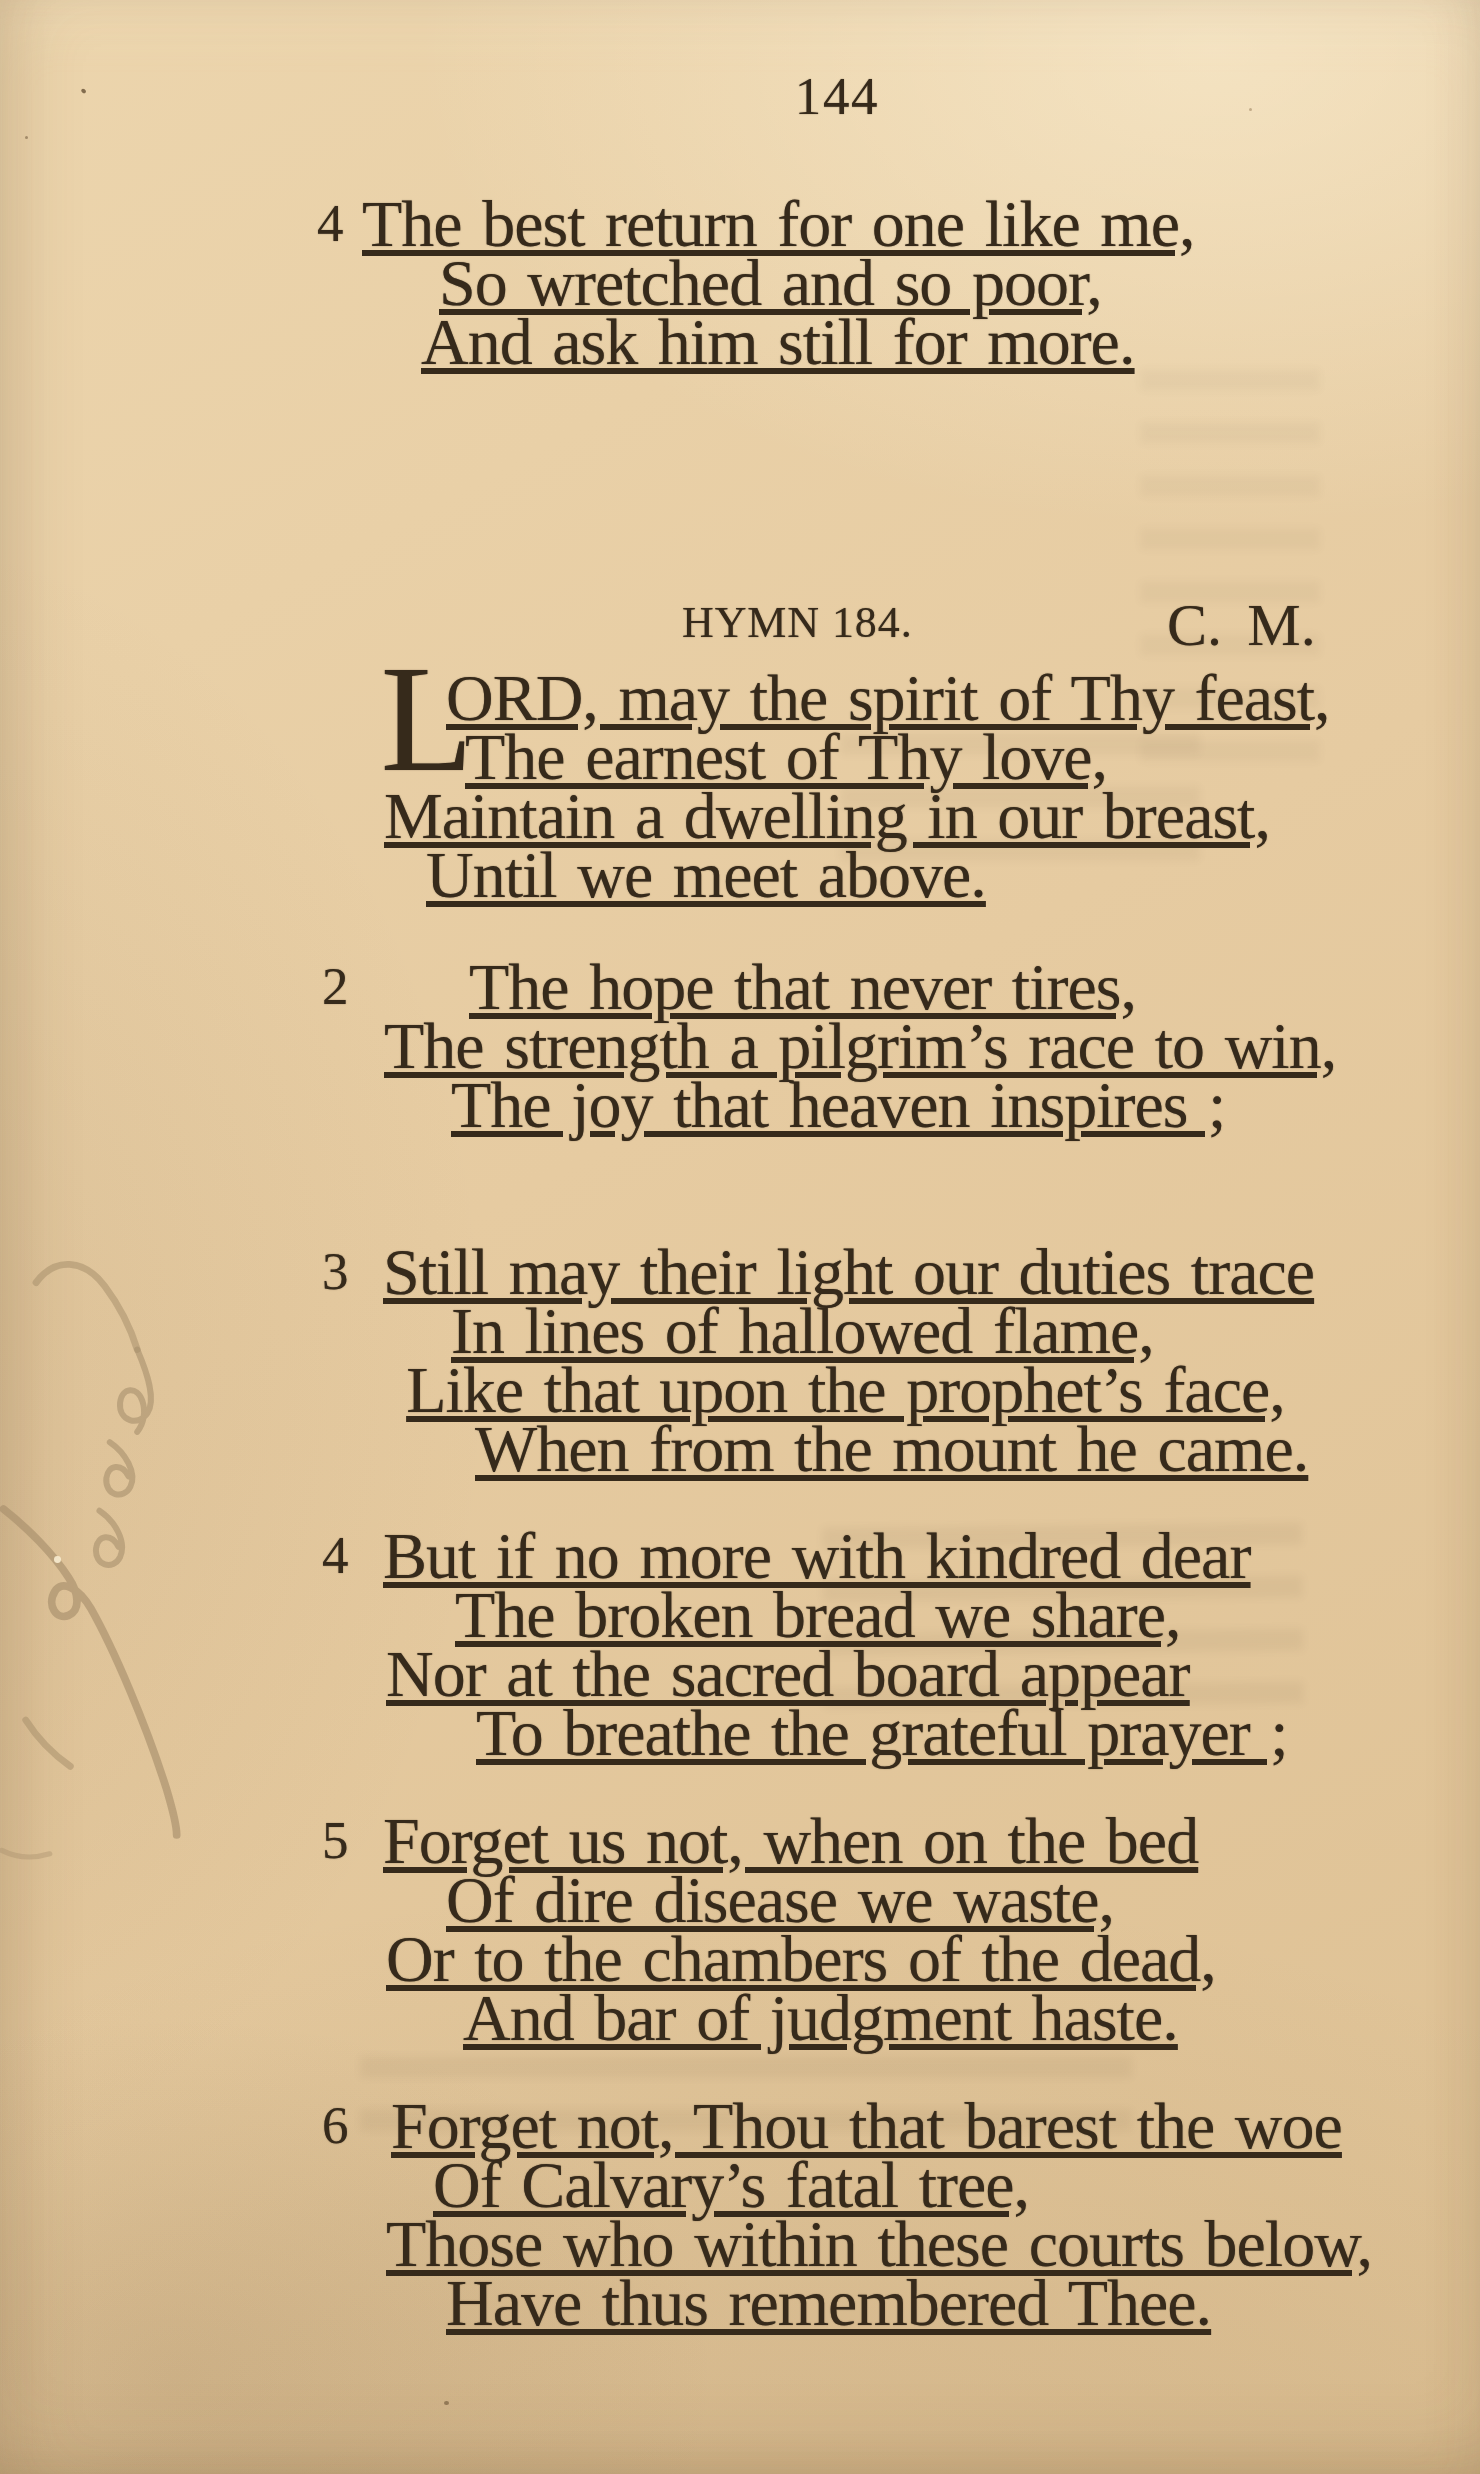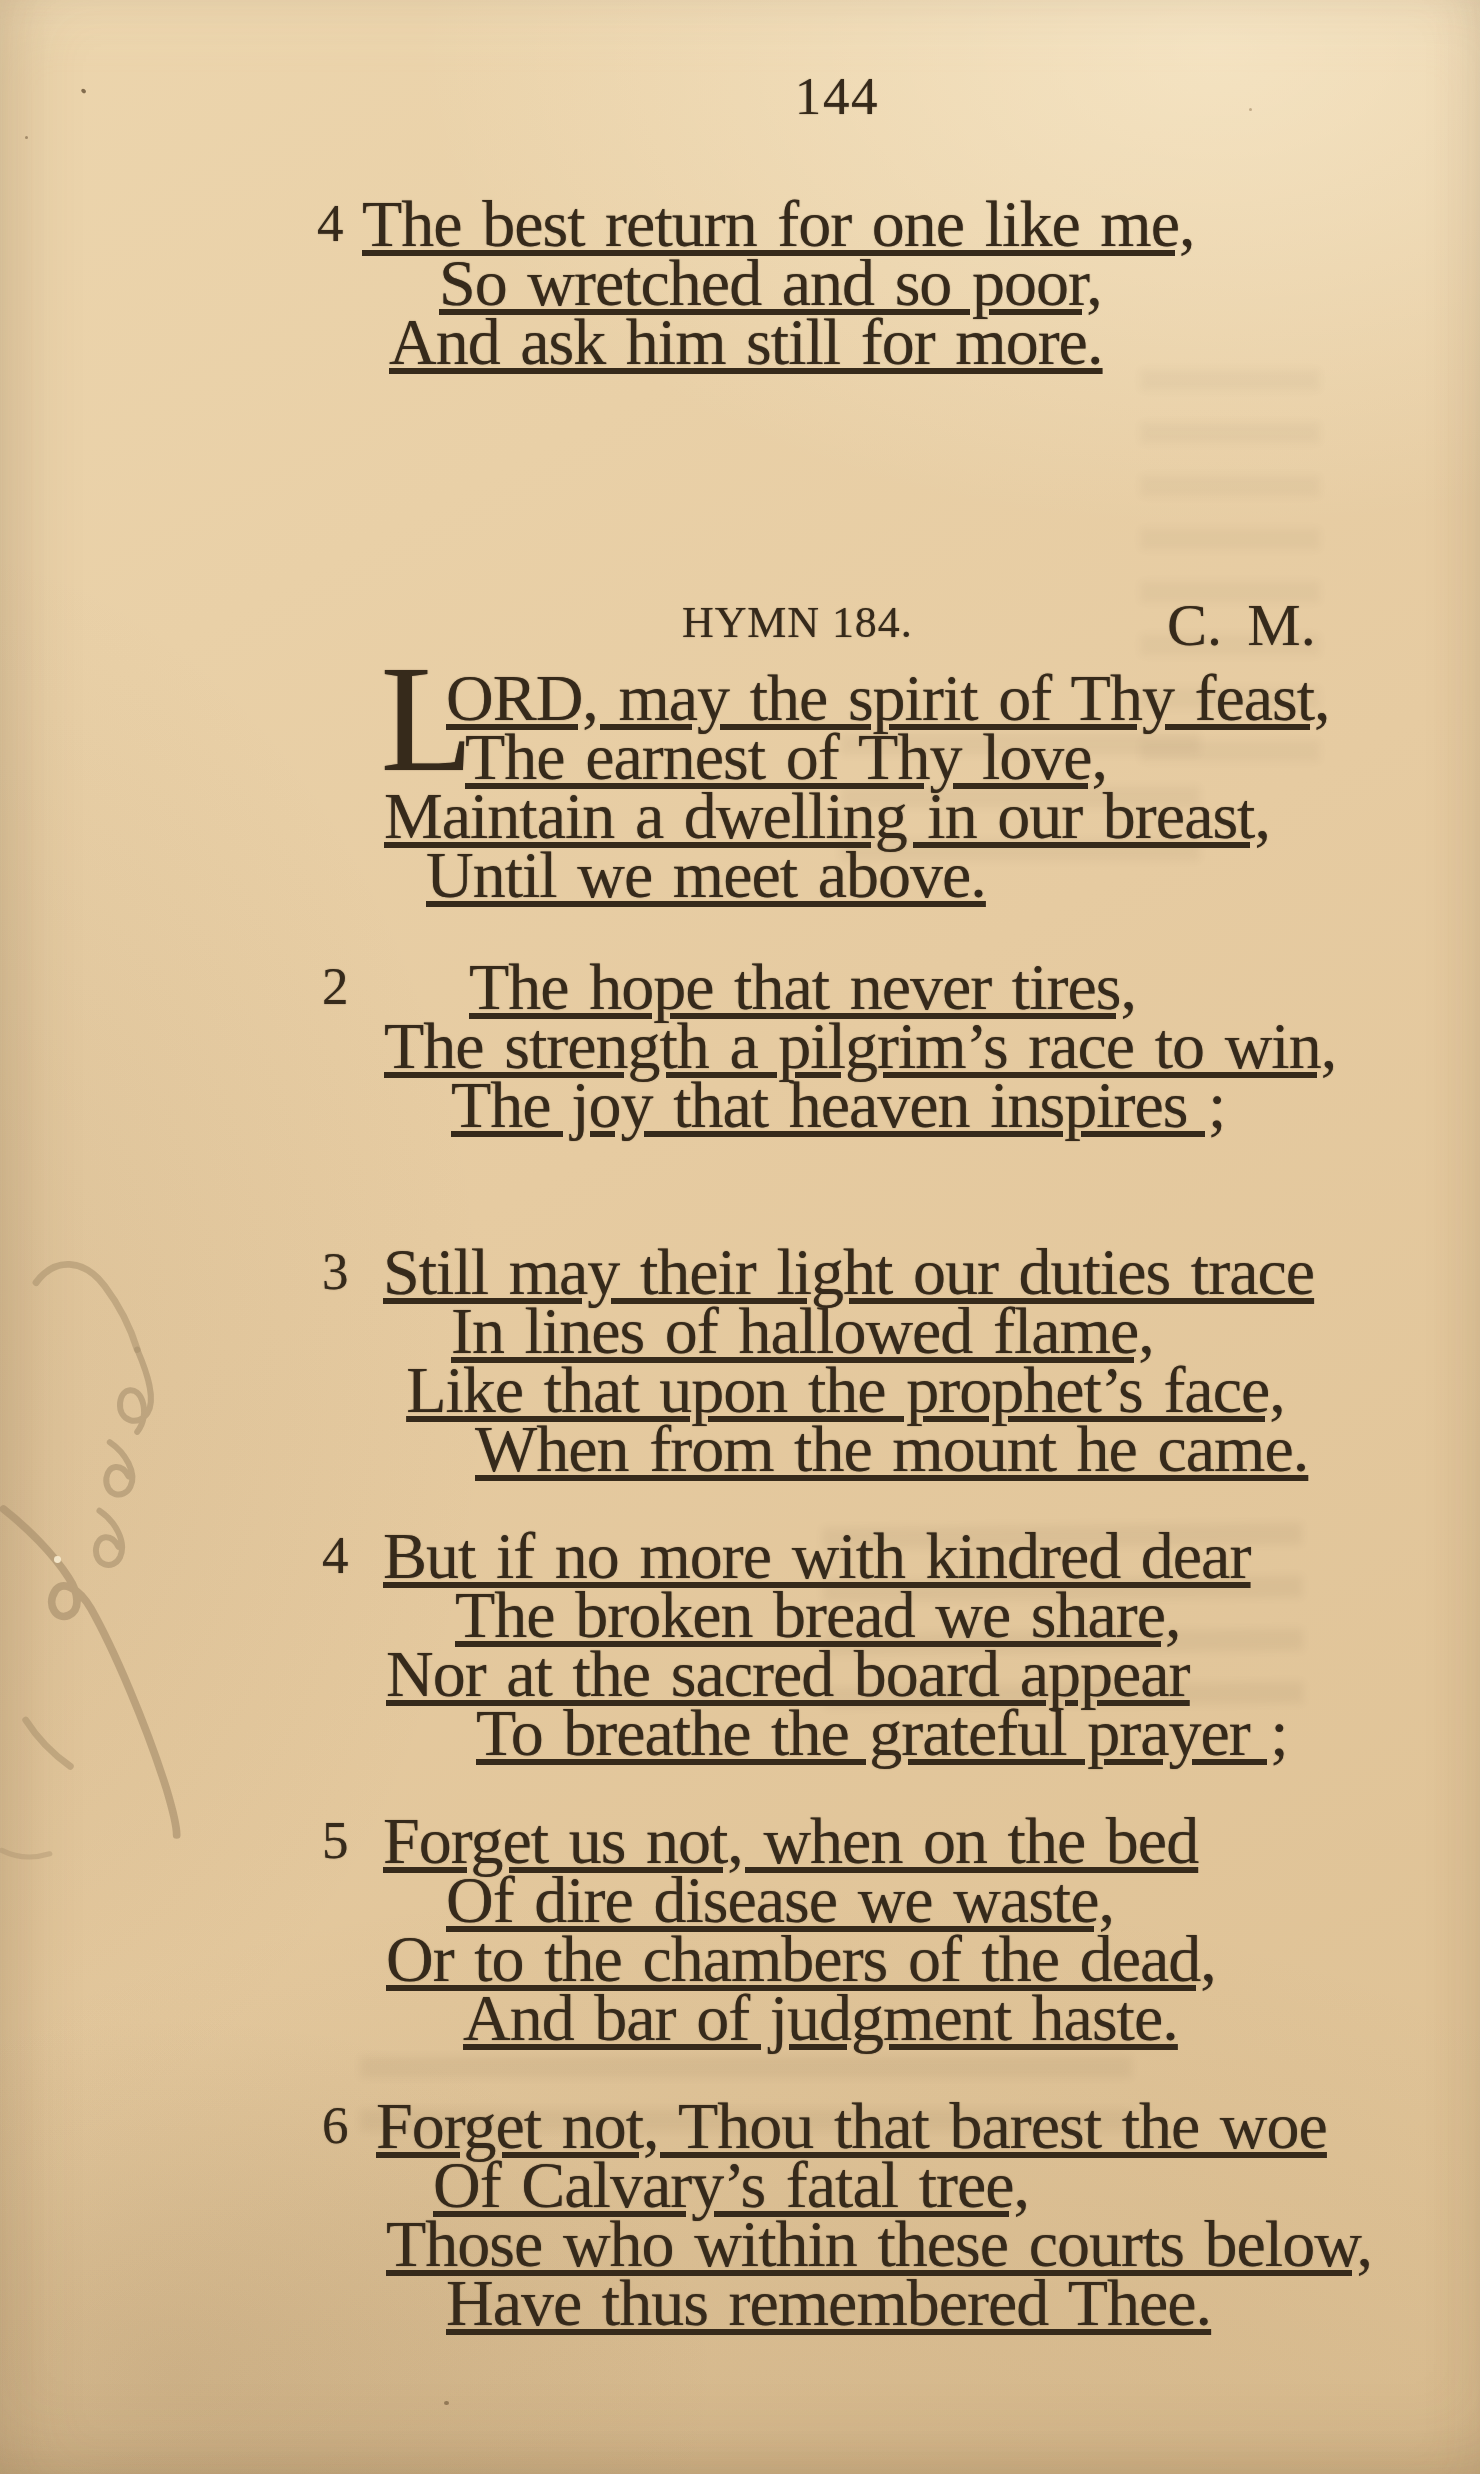--- a/index.html
+++ b/index.html
@@ -73,21 +73,21 @@
   <div class="ghost g2"></div>
   <div class="ghost g3"></div>
   <div class="ghost g4"></div>
 
   <div class="folio ink">144</div>
 
   <section class="stanza" style="left:317px;top:194px;">
     <span class="num ink">4</span>
     <div class="line ink" style="margin-left:45px;">The best return for one like me,</div>
     <div class="line ink" style="margin-left:122px;">So wretched and so poor,</div>
-    <div class="line ink" style="margin-left:72px;">And ask him still for more.</div>
+    <div class="line ink" style="margin-left:104px;">And ask him still for more.</div>
   </section>
 
   <div class="heading ink">HYMN 184.</div>
   <div class="meter ink">C. M.</div>
 
   <section class="stanza" style="left:384px;top:668px;">
     <span class="drop-cap ink">L</span>
     <div class="line ink" style="margin-left:62px;">ORD, may the spirit of Thy feast,</div>
     <div class="line ink" style="margin-left:81px;">The earnest of Thy love,</div>
     <div class="line ink" style="margin-left:0px;">Maintain a dwelling in our breast,</div>
@@ -120,21 +120,21 @@
   <section class="stanza" style="left:322px;top:1811px;">
     <span class="num ink">5</span>
     <div class="line ink" style="margin-left:61px;">Forget us not, when on the bed</div>
     <div class="line ink" style="margin-left:124px;">Of dire disease we waste,</div>
     <div class="line ink" style="margin-left:64px;">Or to the chambers of the dead,</div>
     <div class="line ink" style="margin-left:141px;">And bar of judgment haste.</div>
   </section>
 
   <section class="stanza" style="left:322px;top:2096px;">
     <span class="num ink">6</span>
-    <div class="line ink" style="margin-left:54px;">Forget not, Thou that barest the woe</div>
+    <div class="line ink" style="margin-left:69px;">Forget not, Thou that barest the woe</div>
     <div class="line ink" style="margin-left:111px;">Of Calvary’s fatal tree,</div>
     <div class="line ink" style="margin-left:64px;">Those who within these courts below,</div>
     <div class="line ink" style="margin-left:124px;">Have thus remembered Thee.</div>
   </section>
 
   <svg class="pencil" viewBox="0 0 260 780" aria-hidden="true">
     <path d="M 42 66 C 64 36, 98 38, 122 70 C 140 94, 152 118, 160 144" stroke-width="8" opacity="0.55"></path>
     <path d="M 160 144 C 172 172, 182 202, 172 218 C 162 234, 138 228, 140 206 C 142 188, 160 186, 166 204 C 170 216, 168 230, 160 240" stroke-width="7" opacity="0.6"></path>
     <path d="M 128 252 C 146 264, 160 288, 152 304 C 144 320, 122 314, 124 294 C 126 278, 142 276, 150 292" stroke-width="7" opacity="0.6"></path>
     <path d="M 116 332 C 134 344, 148 368, 140 386 C 132 402, 110 396, 112 376 C 114 360, 130 358, 138 374" stroke-width="7" opacity="0.6"></path>

